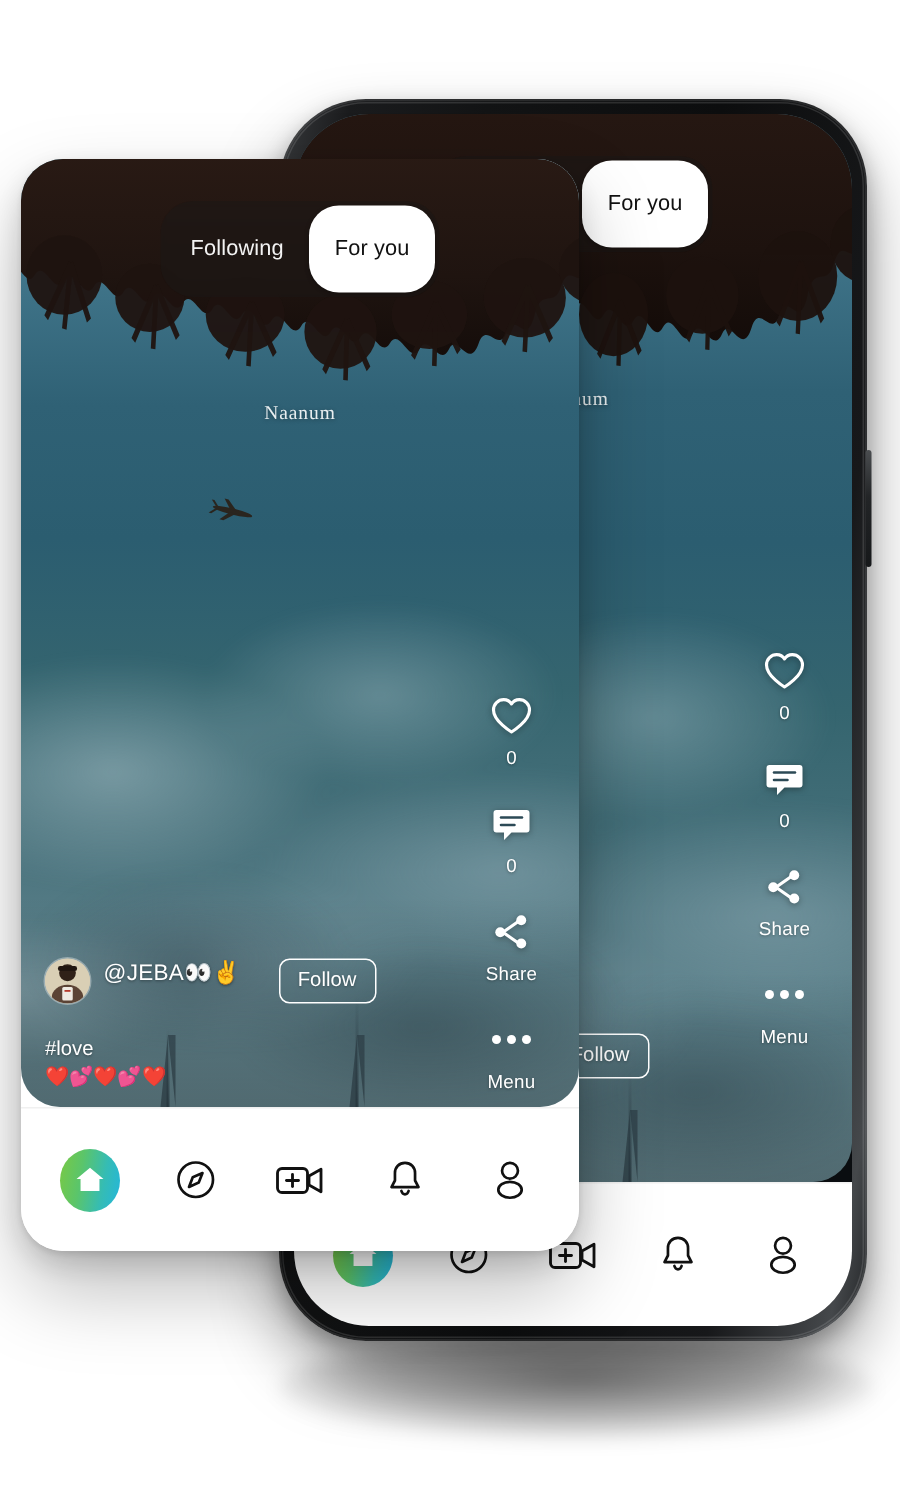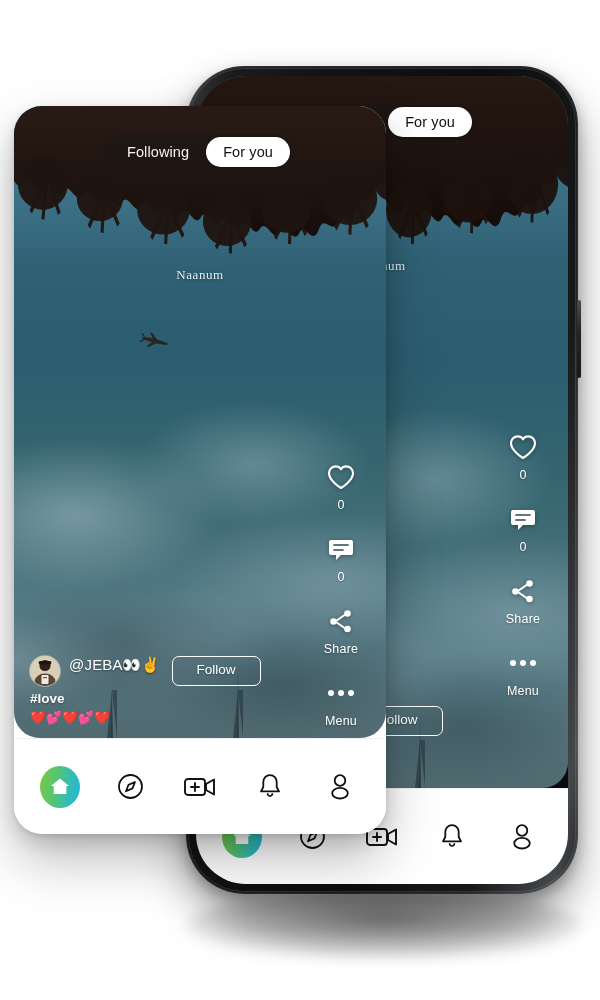--- a/index.html
+++ b/index.html
@@ -186,21 +186,21 @@
     transform: translateX(-50%);
     display: flex;
     align-items: center;
     gap: 0px;
     background: rgba(28,24,22,0.55);
     border-radius: 22px;
     padding: 3px;
     backdrop-filter: blur(2px);
   }
   .tab {
-    padding: 7px 17px;
+    padding: 21px 17px;
     font-size: 14.5px;
     color: #f3f3f3;
     border-radius: 20px;
     white-space: nowrap;
     letter-spacing: 0.1px;
   }
   .tab.active {
     background: #ffffff;
     color: #111111;
     font-weight: 400;
@@ -280,32 +280,31 @@
     font-size: 15px;
     letter-spacing: 0.2px;
     text-shadow: 0 1px 2px rgba(0,0,0,0.4);
     white-space: nowrap;
   }
   .follow-btn {
     border: 1.5px solid #ffffff;
     border-radius: 7px;
     color: #ffffff;
     font-size: 13.5px;
-    padding: 5px 24px;
+    padding: 5px 12px;
     background: transparent;
     white-space: nowrap;
     text-shadow: 0 1px 2px rgba(0,0,0,0.3);
-    margin-left: 2px;
+    margin-left: 16px;
   }
   .caption {
-    margin-top: 5px;
+    margin-top: 22px;
     color: #ffffff;
     font-size: 13.5px;
     text-shadow: 0 1px 2px rgba(0,0,0,0.4);
-    font-weight: bold;
   }
   .emoji-row {
     margin-top: 5px;
     font-size: 13px;
     line-height: 1;
     letter-spacing: 0px;
   }
 
   
   .navbar {

